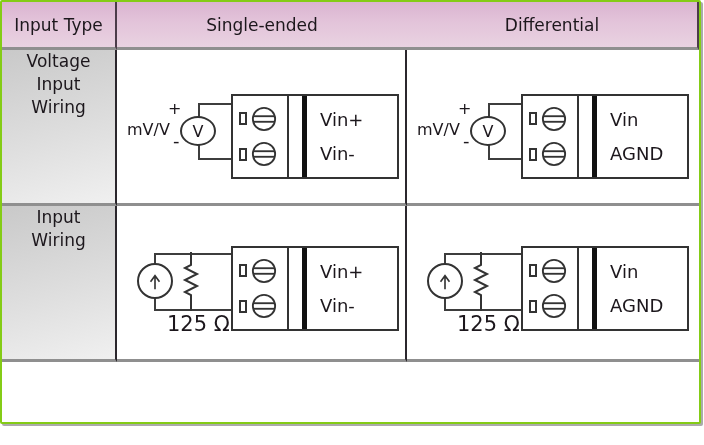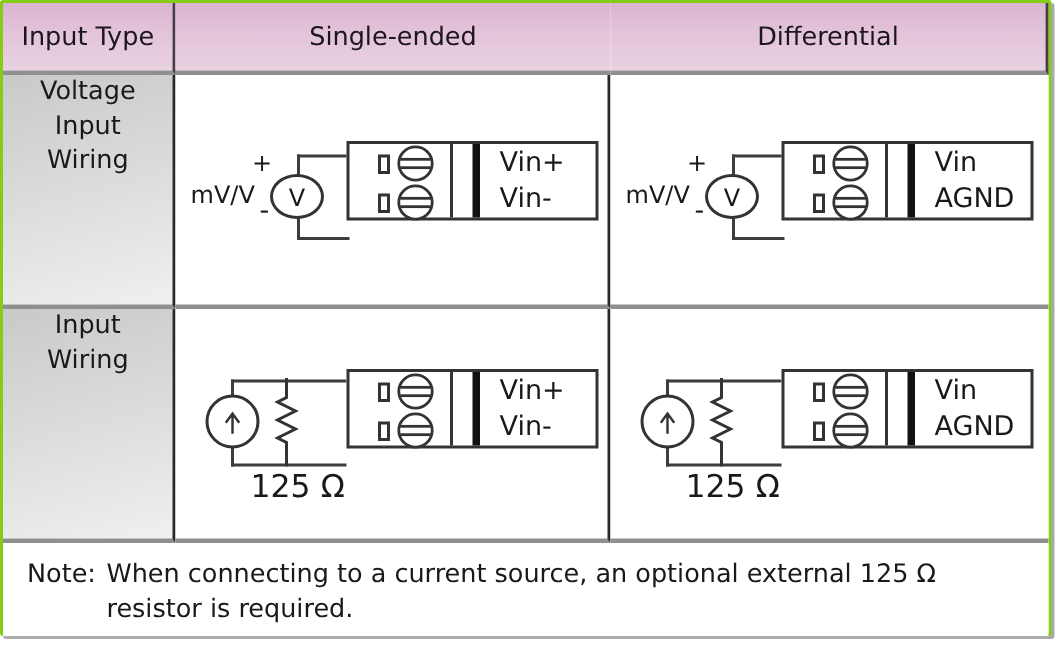--- a/index.html
+++ b/index.html
@@ -54,23 +54,23 @@
     position:absolute;left:20px;top:57px;width:36px;height:36px;
     box-sizing:border-box;border:2px solid #333;border-radius:50%;
     background:#fff;z-index:2;display:flex;align-items:center;justify-content:center;
   }
   .csrc svg{width:26px;height:26px;}
   .res-svg{position:absolute;left:65px;top:46px;width:18px;height:59px;z-index:1;}
   .reslabel{position:absolute;left:50px;top:106px;font-size:21px;}
 
   
   .tblock{
-    position:absolute;left:114px;width:168px;height:53px;
+    position:absolute;left:114px;width:168px;height:85px;
     box-sizing:border-box;border:2px solid #333;background:#fff;
-    display:flex;align-items:stretch;z-index:2;padding-left:13px;
+    display:flex;align-items:stretch;z-index:2;
   }
   .tblock.vpos{top:44px;}
   .tblock.cpos{top:40px;}
   .tb-screws{
     width:56px;box-sizing:border-box;border-right:2px solid #333;
     display:flex;flex-direction:column;justify-content:space-evenly;
     padding-left:6px;
   }
   .screw-row{display:flex;align-items:center;gap:4px;}
   .sq{width:8px;height:13px;box-sizing:border-box;border:2px solid #333;background:#fff;}
@@ -275,21 +275,14 @@
       </div>
       <div class="tb-gap"></div>
       <div class="tb-bar"></div>
       <div class="tb-labels">
         <span>Vin</span>
         <span>AGND</span>
       </div>
     </div>
   </div>
 
-  <div class="cell note">
-    <span class="note-label">Note:</span>
-    <div class="note-body">
-      <span>When connecting to a current source, an optional external 125 Ω</span>
-      <span>resistor is required.</span>
-    </div>
-  </div>
 
 </div>
 
 </body></html>

